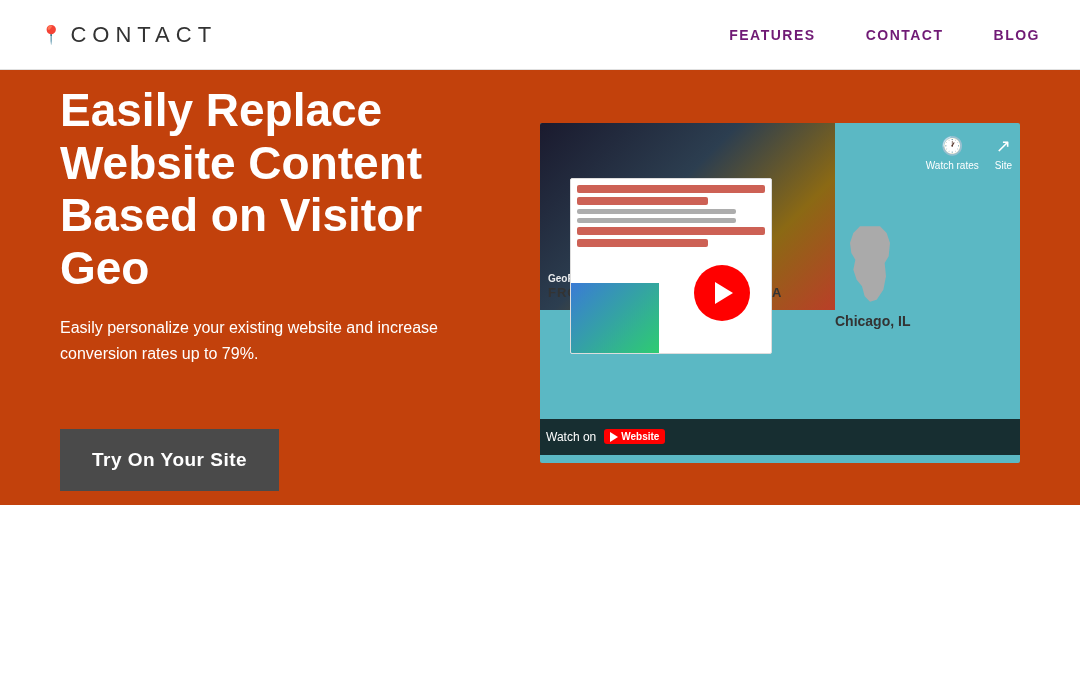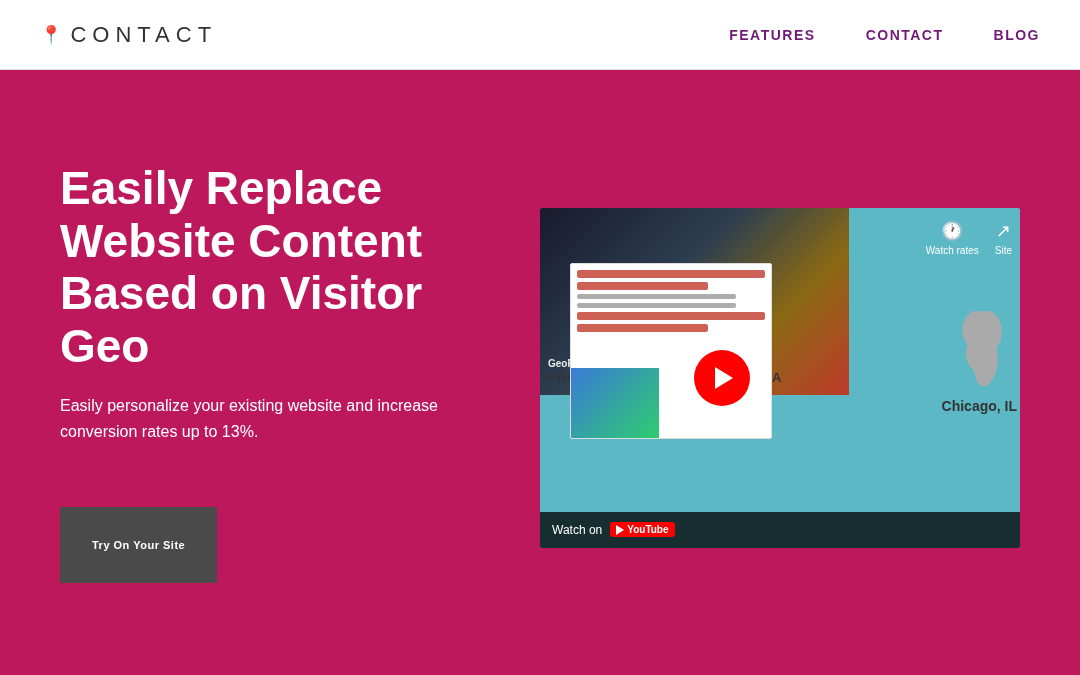--- a/index.html
+++ b/index.html
@@ -55,22 +55,22 @@
       font-weight: 600;
       color: #701a75;
       letter-spacing: 1.5px;
       text-transform: uppercase;
       cursor: pointer;
       text-decoration: none;
     }
 
     
     .hero {
-      background: #be185d;
-      height: 605px;
+      background: #c2410c;
+      height: 435px;
       display: flex;
       align-items: center;
       padding: 0 60px;
       position: relative;
     }
 
     .hero-content {
       flex: 1;
       max-width: 480px;
       padding-right: 40px;
@@ -89,22 +89,22 @@
       color: #ffffff;
       line-height: 1.6;
       margin-bottom: 36px;
       max-width: 380px;
     }
 
     .hero-cta {
       background: #4a4a4a;
       color: #ffffff;
       border: none;
-      padding: 32px 32px;
-      font-size: 11px;
+      padding: 20px 32px;
+      font-size: 19px;
       font-weight: 600;
       cursor: pointer;
       letter-spacing: 0.5px;
       margin-top: 27px;
     }
 
     
     .video-container {
       flex: 0 0 480px;
       height: 340px;
@@ -203,28 +203,28 @@
       align-items: center;
       justify-content: center;
       font-size: 8px;
       color: white;
       overflow: hidden;
     }
 
     
     .chicago-side {
       position: absolute;
-      right: 3px;
+      right: 17px;
       top: 0;
       width: 35%;
       height: 90%;
       background: #5bb8c4;
       display: flex;
       flex-direction: column;
-      align-items: flex-end;
+      align-items: flex-start;
       justify-content: center;
       gap: 10px;
     }
 
     .illinois-map {
       width: 70px;
       height: 80px;
       fill: #aaaaaa;
     }
 
@@ -288,28 +288,28 @@
       cursor: pointer;
     }
 
     .action-icon {
       font-size: 18px;
     }
 
     
     .youtube-bar {
       position: absolute;
-      bottom: 0;
+      bottom: 8px;
       left: 0;
       right: 0;
       background: rgba(0,0,0,0.75);
       height: 36px;
       display: flex;
       align-items: center;
-      padding: 0 12px;
+      padding: 0 6px;
       gap: 8px;
     }
 
     .watch-on-text {
       color: white;
       font-size: 12px;
     }
 
     .youtube-logo {
       background: #ff0000;
@@ -342,21 +342,21 @@
   <nav class="nav">
     <a class="nav-item">FEATURES</a>
     <a class="nav-item">CONTACT</a>
     <a class="nav-item">BLOG</a>
   </nav>
 </header>
 
 <section class="hero">
   <div class="hero-content">
     <h1 class="hero-headline">Easily Replace Website Content Based on Visitor Geo</h1>
-    <p class="hero-subtext">Easily personalize your existing website and increase conversion rates up to 13%.</p>
+    <p class="hero-subtext">Easily personalize your existing website and increase conversion rates up to 79%.</p>
     <button class="hero-cta">Try On Your Site</button>
   </div>
 
   <div class="video-container">
     <div class="video-thumb">
 
       <div class="video-bg-top">
         <div class="video-title-overlay">
           <div class="walkthrough-label">GeoFli Walkthrough</div>
           <div class="chicago-label">FROM CHICAGO TO CALIFORNIA</div>
@@ -394,19 +394,19 @@
       <div class="play-btn">
         <div class="play-icon-outer">
           <div class="play-triangle"></div>
         </div>
       </div>
 
       <div class="youtube-bar">
         <span class="watch-on-text">Watch on</span>
         <div class="youtube-logo">
           <div class="yt-play"></div>
-          <span>YouTube</span>
+          <span>Website</span>
         </div>
       </div>
 
     </div>
   </div>
 </section>
 
 </body></html>

